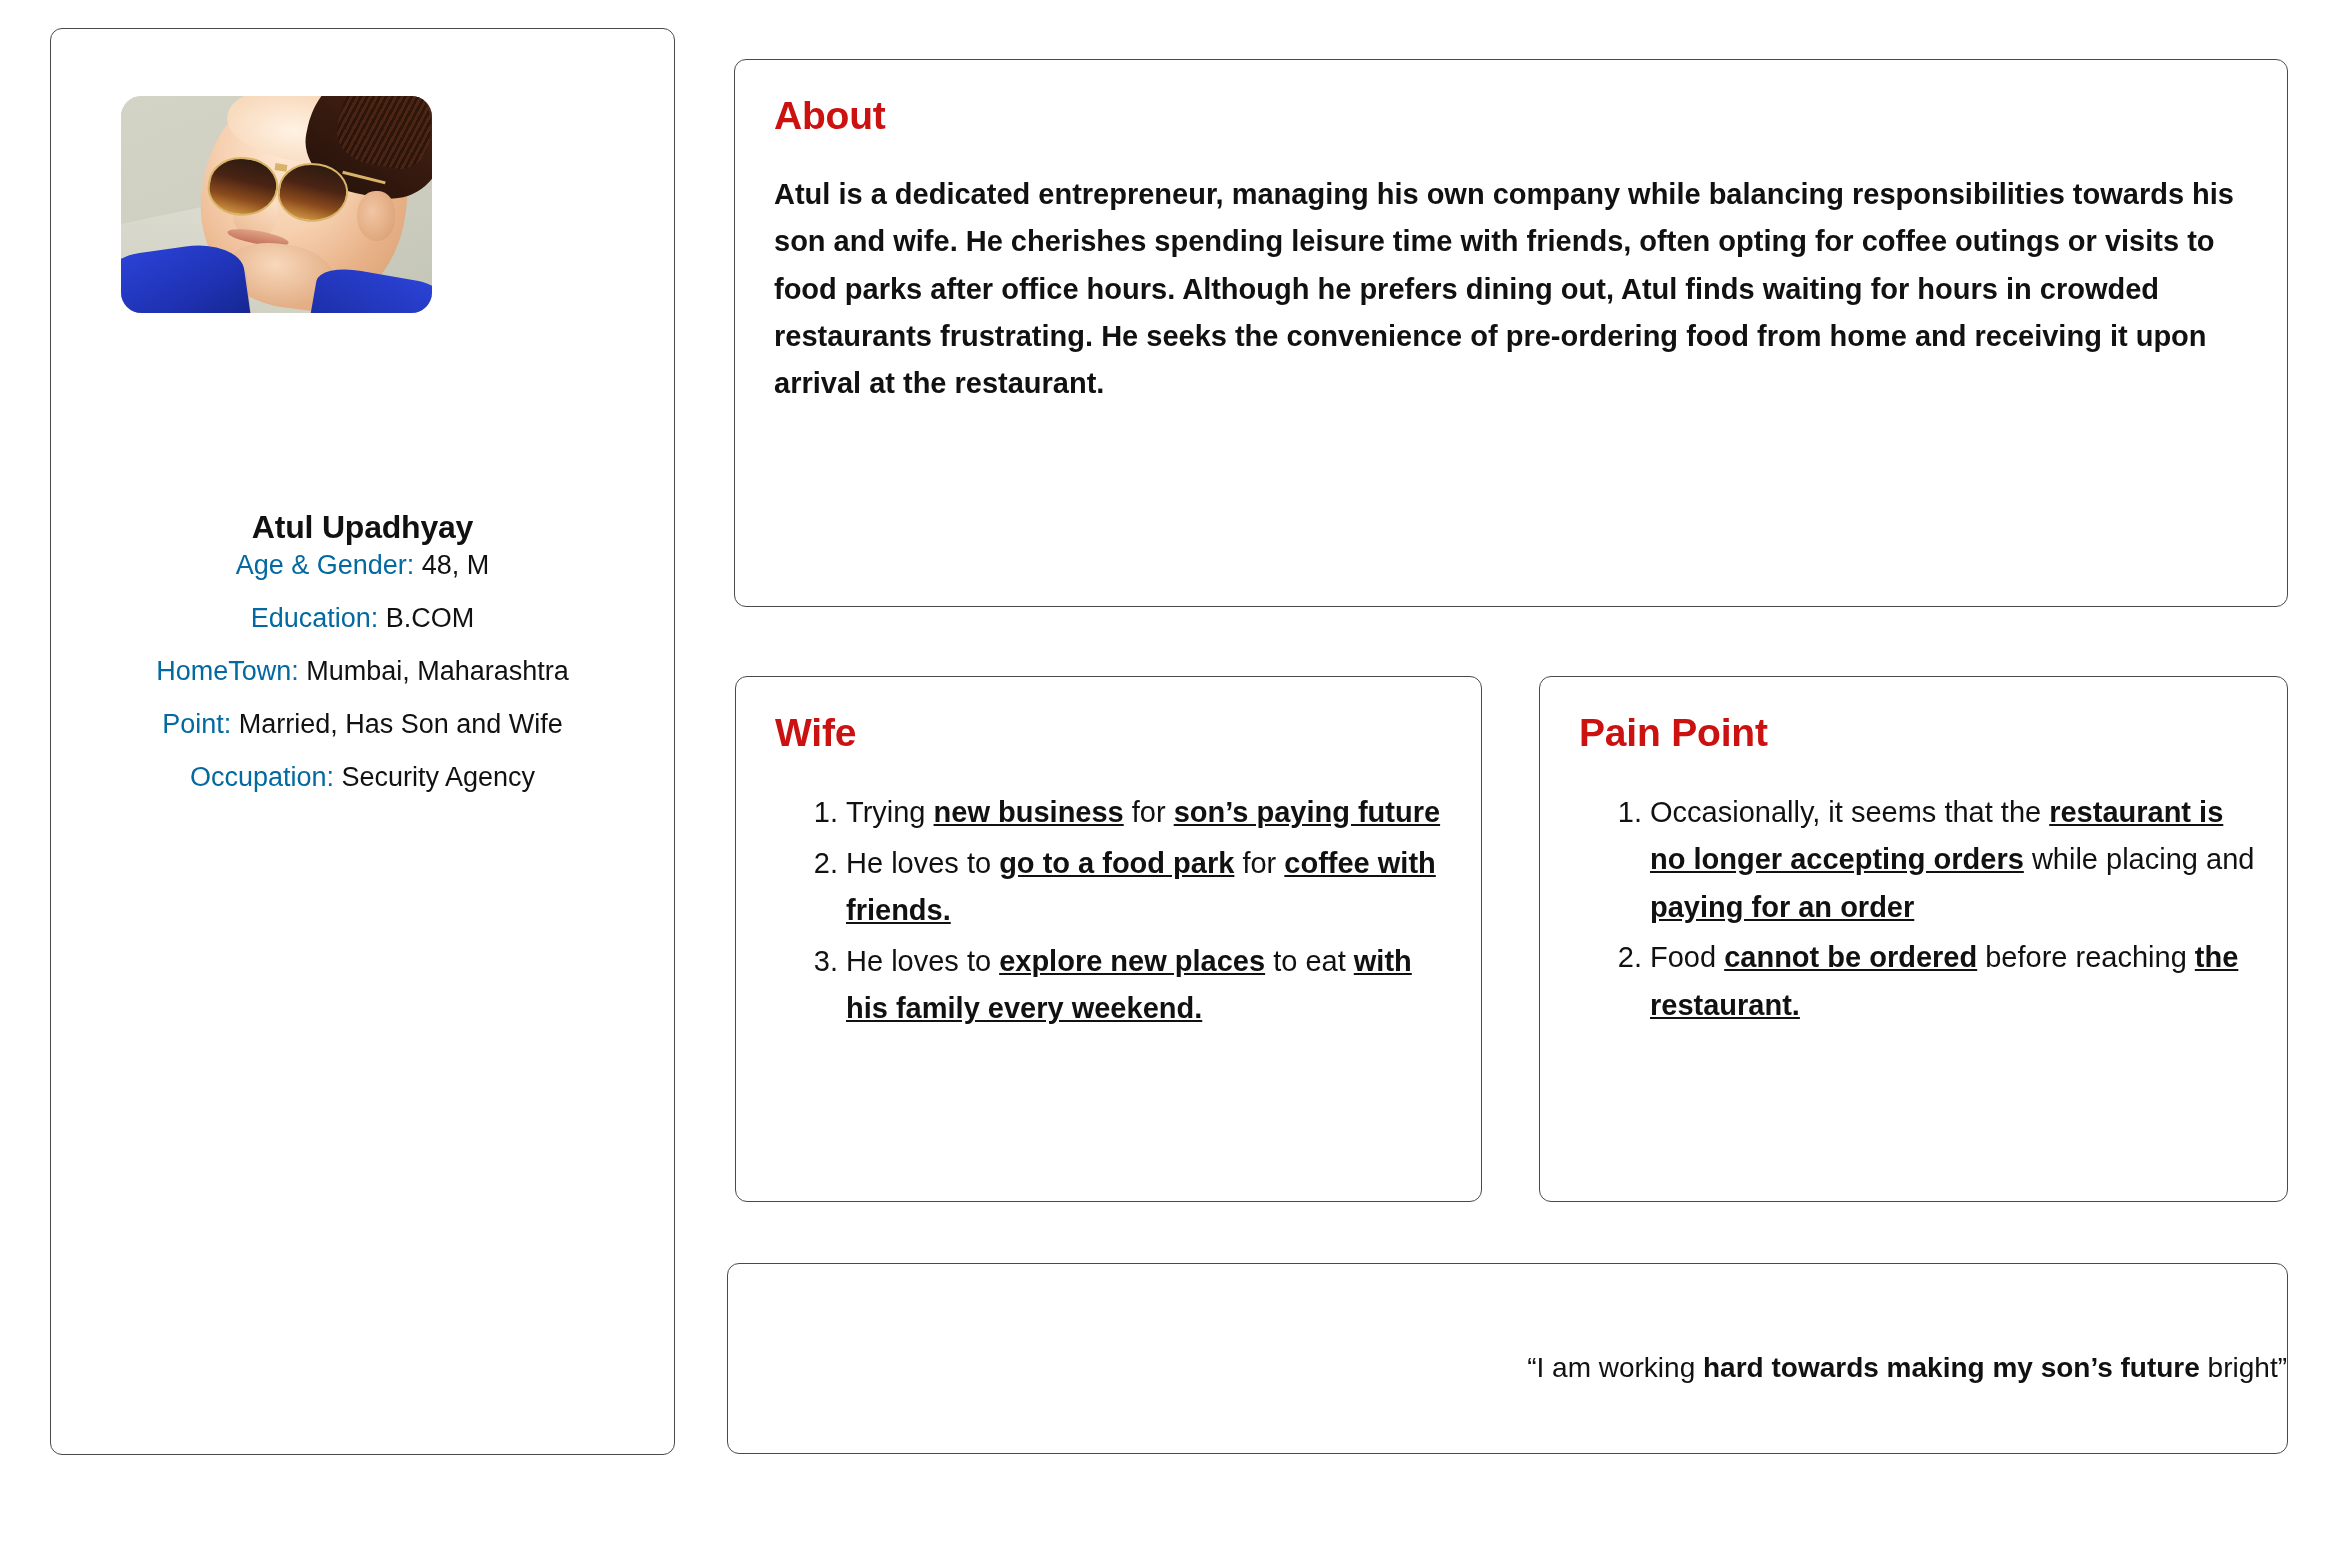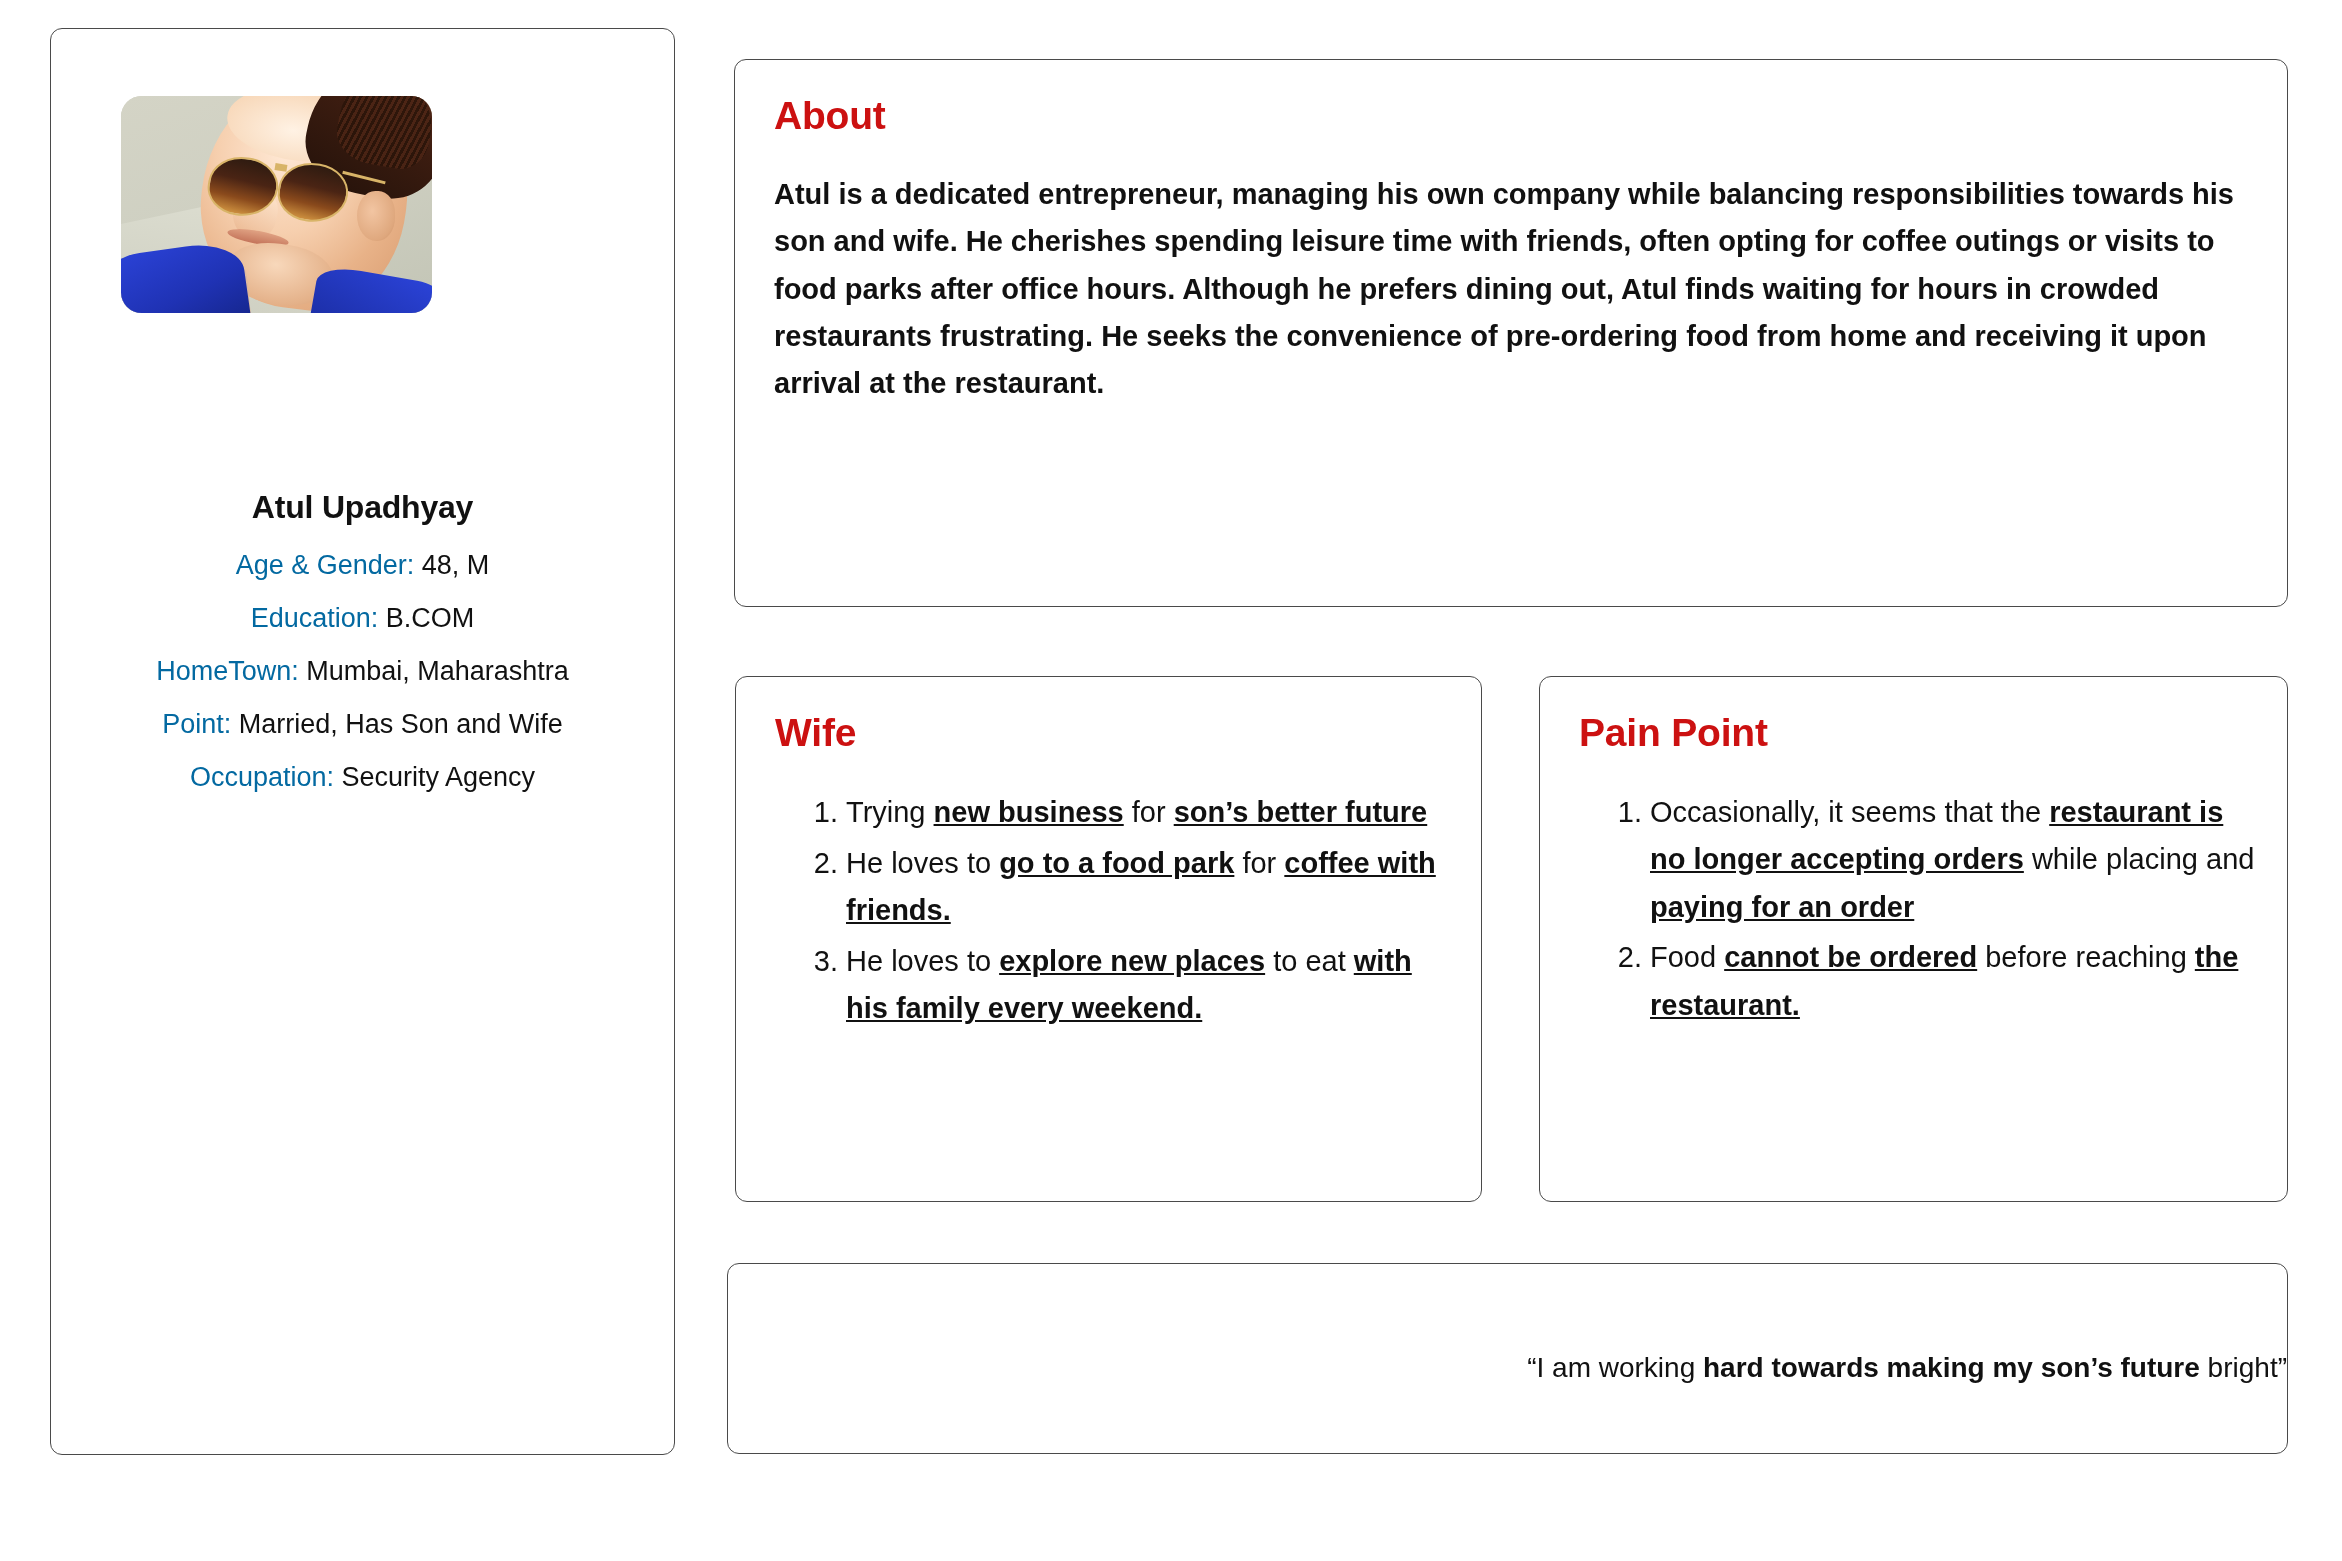--- a/index.html
+++ b/index.html
@@ -143,21 +143,21 @@
   .ph-collar {
     position: absolute; left: 13%; top: 74%; width: 28%; height: 30%;
     background: linear-gradient(170deg, #e9c8b2 0%, #d1a98e 100%);
     border-radius: 30% 36% 0 0;
     transform: rotate(-6deg);
   }
 
   #profile-name {
     position: absolute;
     left: 0; right: 0;
-    top: 460px;
+    top: 480px;
     text-align: center;
     font-size: 32px;
     font-weight: bold;
     color: #111111;
     letter-spacing: -0.2px;
   }
 
   #profile-meta {
     position: absolute;
     left: 0; right: 0;
@@ -300,21 +300,21 @@
 
   <div id="about-card" class="card">
     <div class="section-title">About</div>
     <div id="about-body">Atul is a dedicated entrepreneur, managing his own company while balancing responsibilities towards his son and wife. He cherishes spending leisure time with friends, often opting for coffee outings or visits to food parks after office hours. Although he prefers dining out, Atul finds waiting for hours in crowded restaurants frustrating. He seeks the convenience of pre-ordering food from home and receiving it upon arrival at the restaurant.</div>
   </div>
 
   <div id="goals-card" class="card">
     <div class="section-title">Wife</div>
     <div class="list-wrap">
       <ol>
-          <li>Trying <b>new business</b> for <b>son’s better future</b></li>
+          <li>Trying <b>new business</b> for <b>son’s paying future</b></li>
           <li>He loves to <b>go to a food park</b> for <b>coffee with friends.</b></li>
           <li>He loves to <b>explore new places</b> to eat <b>with his family every weekend.</b></li>
         </ol>
     </div>
   </div>
 
   <div id="pain-card" class="card">
     <div class="section-title">Pain Point</div>
     <div class="list-wrap">
       <ol>

